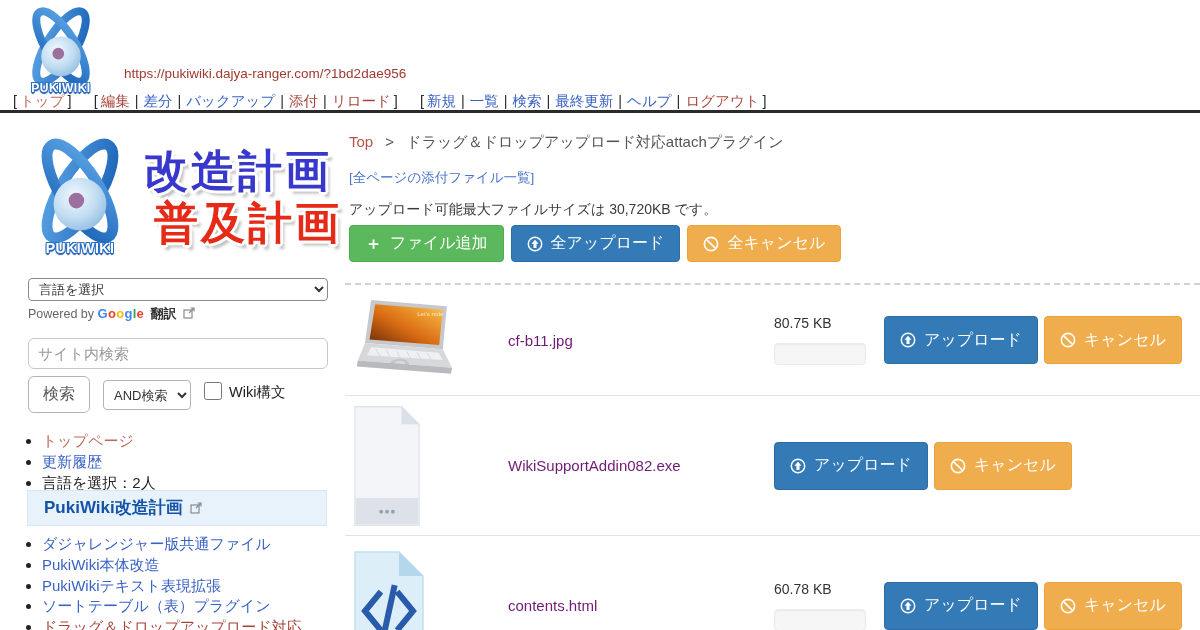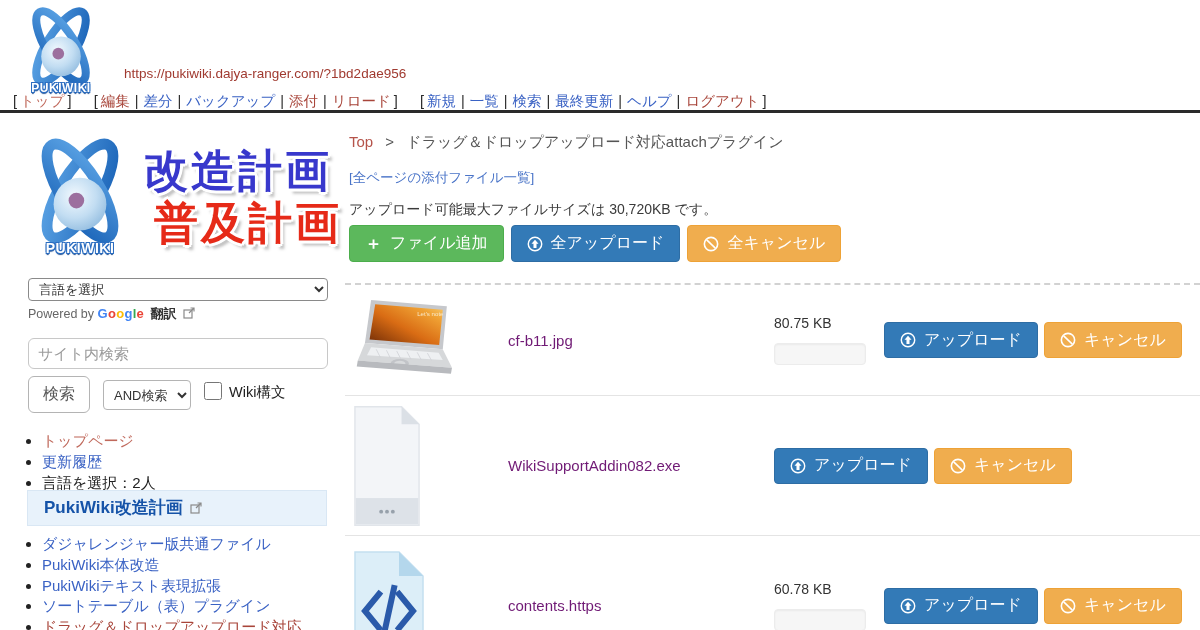--- a/index.html
+++ b/index.html
@@ -71,21 +71,21 @@
 
   .file-list { position:absolute; left:0; top:168px; width:855px; border-top:2px dashed #d2d2d2; }
   .file-row { display:flex; align-items:center; border-bottom:1px solid #e4e4e4; padding-left:8px; }
   .row-1 { height:111px; } .row-2 { height:140px; } .row-3 { height:140px; }
   .icon-cell { width:155px; display:flex; align-items:center; }
   .name-cell { width:258px; font-size:15px; color:#701a75; }
   .size-cell { width:110px; padding-left:8px; }
   .size-text { font-size:14px; color:#333; margin-bottom:12px; }
   .progress { width:92px; height:22px; background:#f6f6f6; border:1px solid #ececec; border-radius:4px; box-shadow:inset 0 1px 2px rgba(0,0,0,.05); }
   .btn-cell { margin-left:8px; display:flex; gap:6px; }
-  .btn-row { height:36px; }
+  .btn-row { height:48px; }
 </style>
 </head>
 <body>
 
 <div class="header">
   <a class="logo-header">
     <svg width="90" height="90" viewBox="0 0 100 100">
       <defs>
         <radialGradient id="sph1" cx="40%" cy="35%" r="75%">
           <stop offset="0%" stop-color="#f2f9fe"></stop>
@@ -313,21 +313,21 @@
         <svg width="72" height="112" viewBox="0 0 72 112">
           <path d="M2 2 H46 L70 26 V110 H2 Z" fill="#dceef8" stroke="#c4dff0" stroke-width="1.5"></path>
           <path d="M46 2 L70 26 H46 Z" fill="#b4d7ec"></path>
           <g fill="none" stroke="#2a5aaa" stroke-width="6" stroke-linecap="square">
             <path d="M26 44 L12 61 L26 78"></path>
             <path d="M46 44 L60 61 L46 78"></path>
             <path d="M41 38 L31 84"></path>
           </g>
         </svg>
       </div>
-      <div class="name-cell">contents.https</div>
+      <div class="name-cell">contents.html</div>
       <div class="size-cell">
         <div class="size-text">60.78 KB</div>
         <div class="progress"></div>
       </div>
       <div class="btn-cell">
         <a class="btn btn-blue btn-row">
           <svg width="16" height="16" viewBox="0 0 20 20">
               <circle cx="10" cy="10" r="8.4" fill="none" stroke="#fff" stroke-width="1.8"></circle>
               <path d="M10 4.6 L14.4 9.6 H11.9 V15 H8.1 V9.6 H5.6 Z" fill="#fff"></path>
             </svg>

